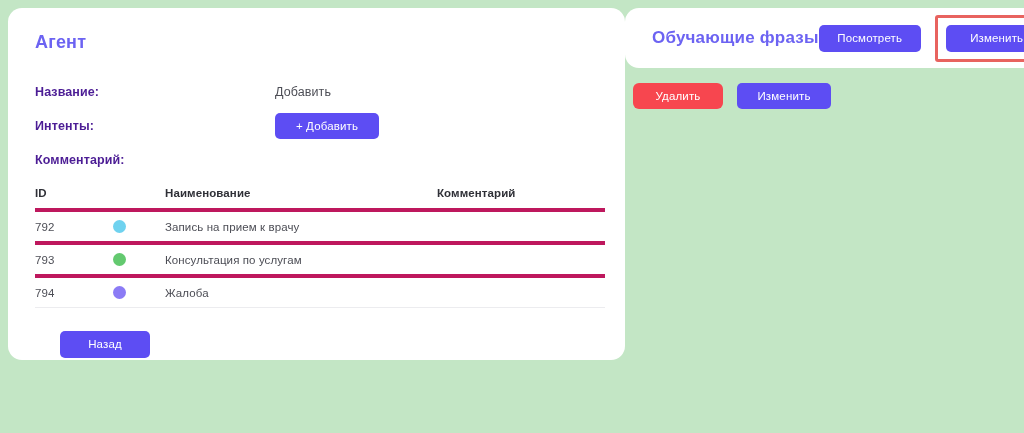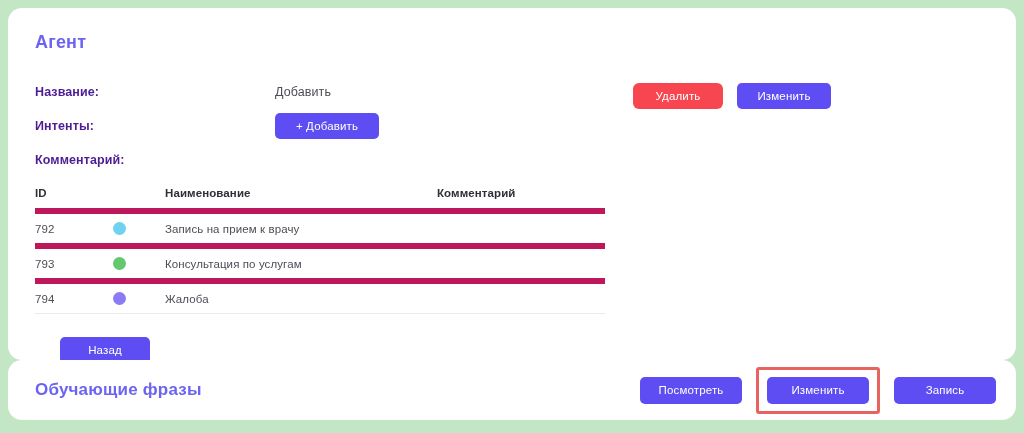--- a/index.html
+++ b/index.html
@@ -14,23 +14,23 @@
     font-family: "Liberation Sans", sans-serif;
     overflow: hidden;
     position: relative;
   }
   .page {
     position: absolute;
     left: 0; top: 0;
     width: 1024px;
     height: 433px;
     box-sizing: border-box;
-    padding: 8px 8px 0 8px;
-    display: flex;
-    flex-direction: column;
+    padding: 8px 26px 0 8px;
+    display: flex;
+    flex-direction: row;
   }
 
   
   .card {
     background: #ffffff;
     border-radius: 14px;
     box-sizing: border-box;
     position: relative;
   }
   .card-agent {
@@ -112,21 +112,21 @@
     text-align: left;
     font-size: 11.5px;
     font-weight: 700;
     color: #2f3037;
     padding: 0 0 9px 0;
     letter-spacing: 0.1px;
   }
   .intents-table td {
     font-size: 11.5px;
     color: #4c4d55;
-    border-top: 6px solid #be185d;
+    border-top: 4px solid #be185d;
     height: 29px;
     padding: 0;
     letter-spacing: 0.1px;
   }
   .intents-table tr.last-row td { border-bottom: 1px solid #ececef; }
   .col-id   { width: 78px; }
   .col-dot  { width: 52px; }
   .col-name { width: 272px; }
   .col-comment { width: 168px; }
 

